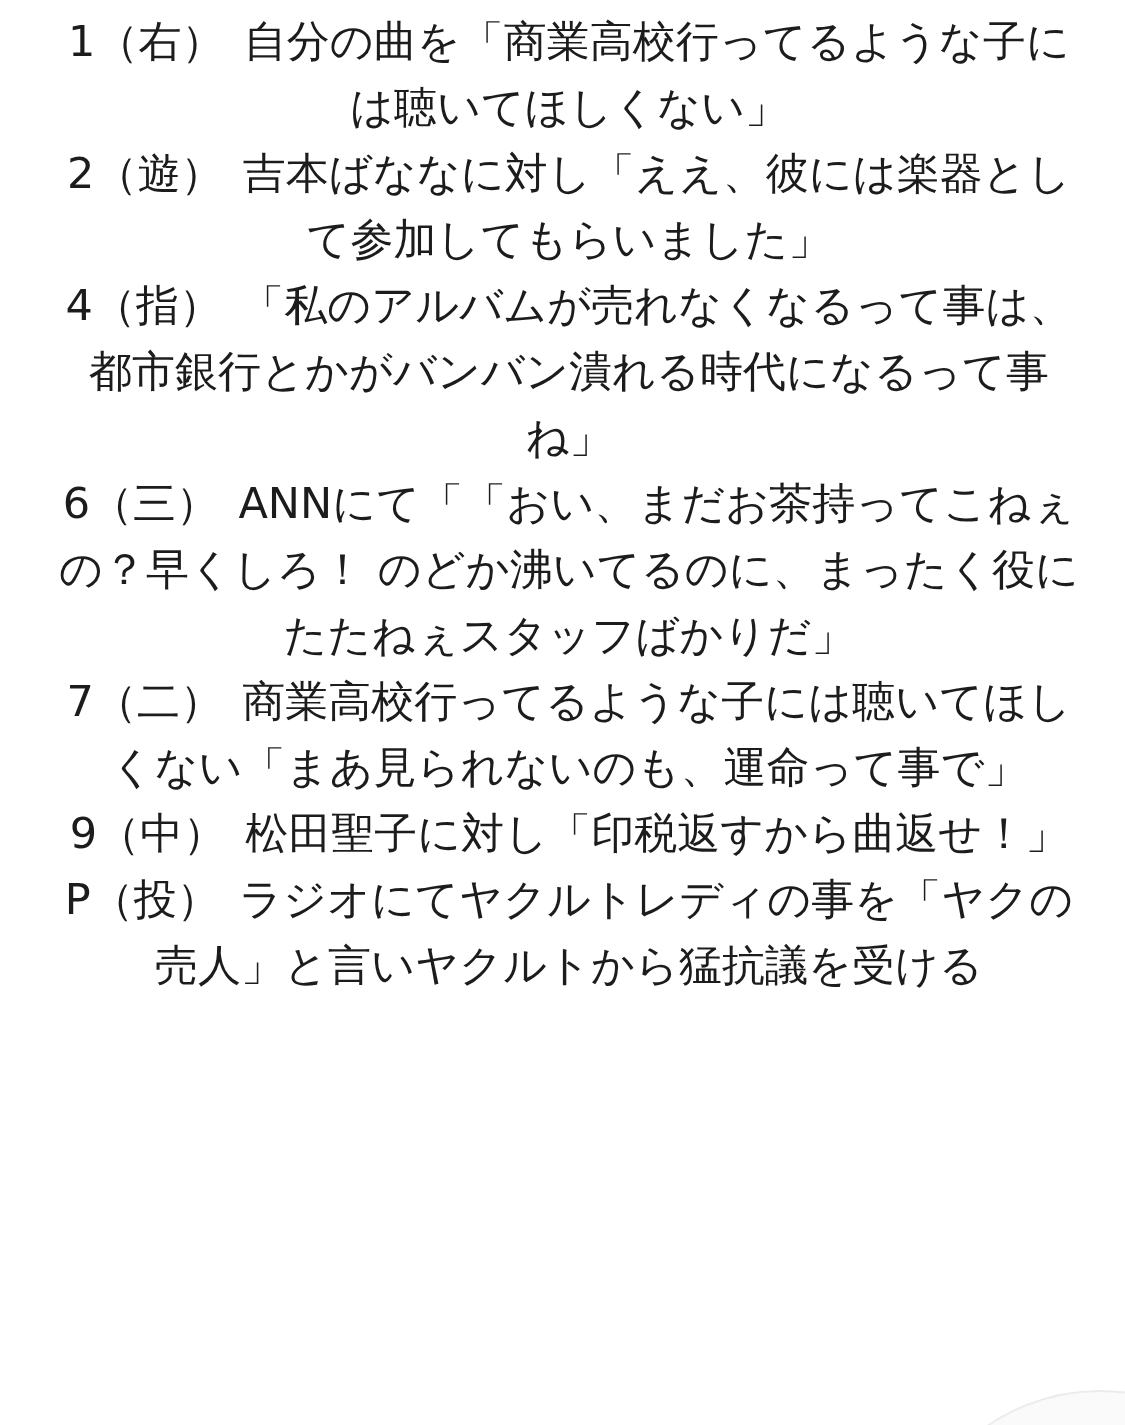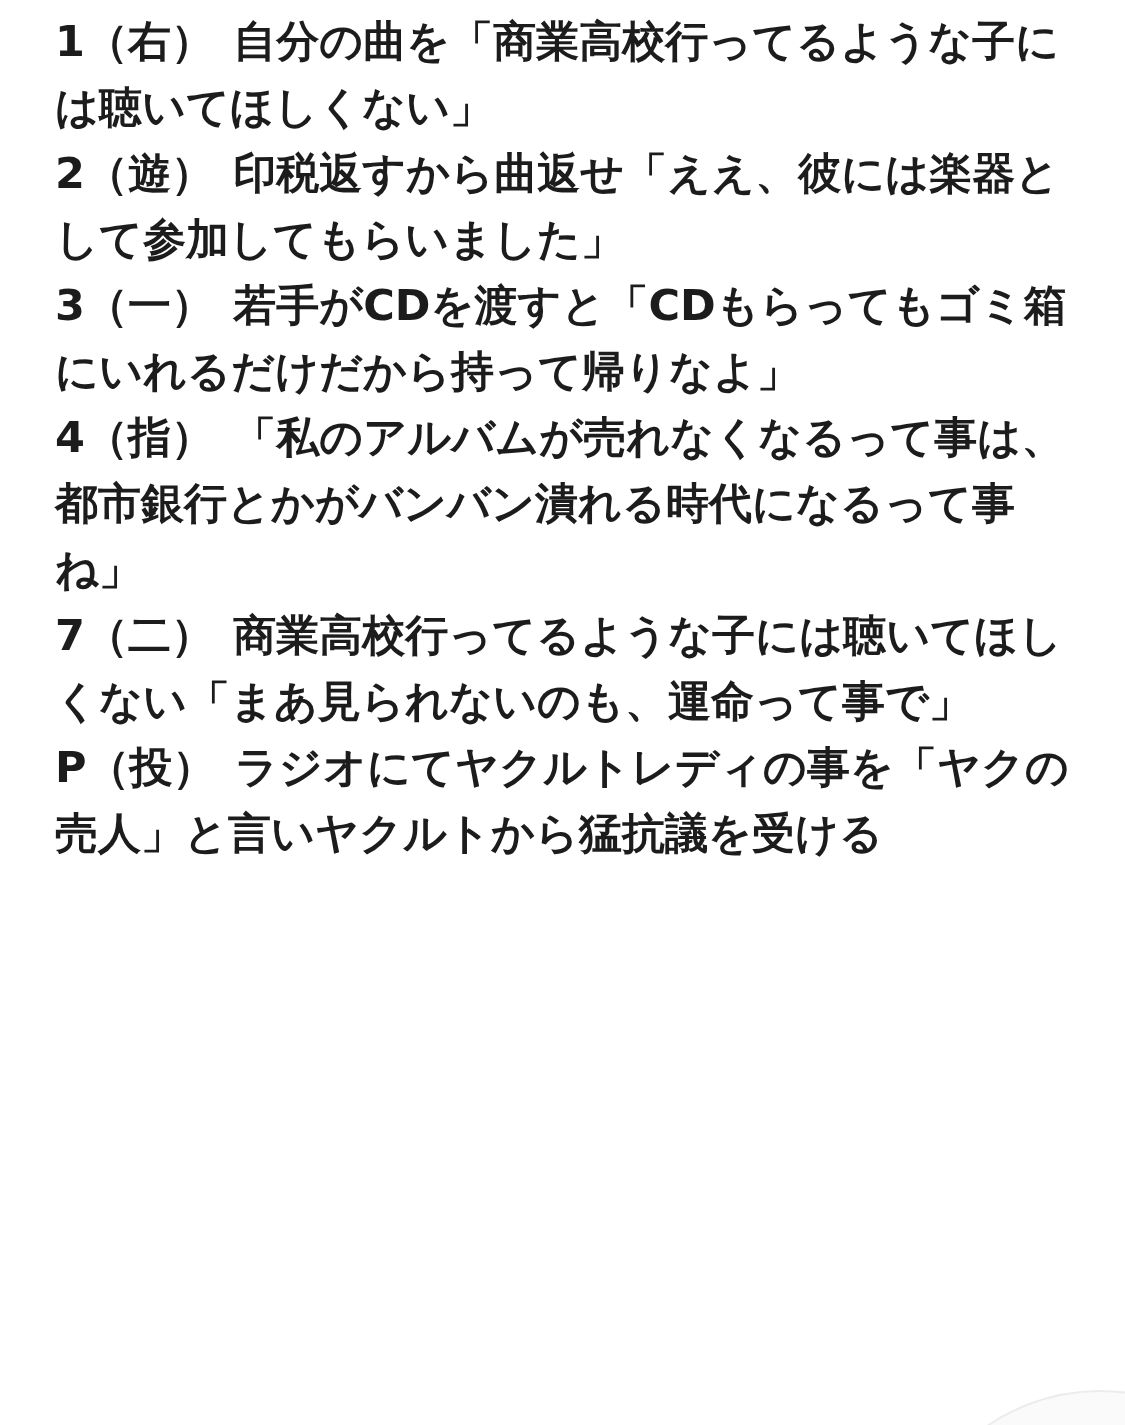--- a/index.html
+++ b/index.html
@@ -20,24 +20,24 @@
     left: 0;
     box-sizing: border-box;
     width: 1125px;
     padding: 8px 42px 0 55px;
     color: #1c1c1c;
   }
   p.item {
     margin: 0;
     font-size: 43px;
     line-height: 66px;
-    font-weight: 700;
+    font-weight: 400;
     word-break: break-all;
     line-break: strict;
-    text-align: left;
+    text-align: center;
   }
   p.item .quote {
     margin-left: 0.45em;
   }
   .corner-circle {
     position: absolute;
     left: 900px;
     top: 1390px;
     width: 400px;
     height: 400px;
@@ -45,20 +45,21 @@
     background: #fafafa;
     border: 2px solid #ececec;
     box-sizing: border-box;
   }
 </style>
 </head>
 <body>
 
 <main class="quote-list">
   <p class="item"><span class="num">1</span><span class="pos">（右）</span><span class="quote">自分の曲を「商業高校行ってるような子には聴いてほしくない」</span></p>
-  <p class="item"><span class="num">2</span><span class="pos">（遊）</span><span class="quote">印税返すから曲返せ「ええ、彼には楽器として参加してもらいました」</span></p>
-  <p class="item"><span class="num">3</span><span class="pos">（一）</span><span class="quote">若手がCDを渡すと「CDもらってもゴミ箱にいれるだけだから持って帰りなよ」</span></p>
+  <p class="item"><span class="num">2</span><span class="pos">（遊）</span><span class="quote">吉本ばななに対し「ええ、彼には楽器として参加してもらいました」</span></p>
   <p class="item"><span class="num">4</span><span class="pos">（指）</span><span class="quote">「私のアルバムが売れなくなるって事は、都市銀行とかがバンバン潰れる時代になるって事ね」</span></p>
+  <p class="item"><span class="num">6</span><span class="pos">（三）</span><span class="quote">ANNにて「「おい、まだお茶持ってこねぇの？早くしろ！ のどか沸いてるのに、まったく役にたたねぇスタッフばかりだ」</span></p>
   <p class="item"><span class="num">7</span><span class="pos">（二）</span><span class="quote">商業高校行ってるような子には聴いてほしくない「まあ見られないのも、運命って事で」</span></p>
+  <p class="item"><span class="num">9</span><span class="pos">（中）</span><span class="quote">松田聖子に対し「印税返すから曲返せ！」</span></p>
   <p class="item"><span class="num">P</span><span class="pos">（投）</span><span class="quote">ラジオにてヤクルトレディの事を「ヤクの売人」と言いヤクルトから猛抗議を受ける</span></p>
 </main>
 
 <div class="corner-circle"></div>
 
 </body></html>

